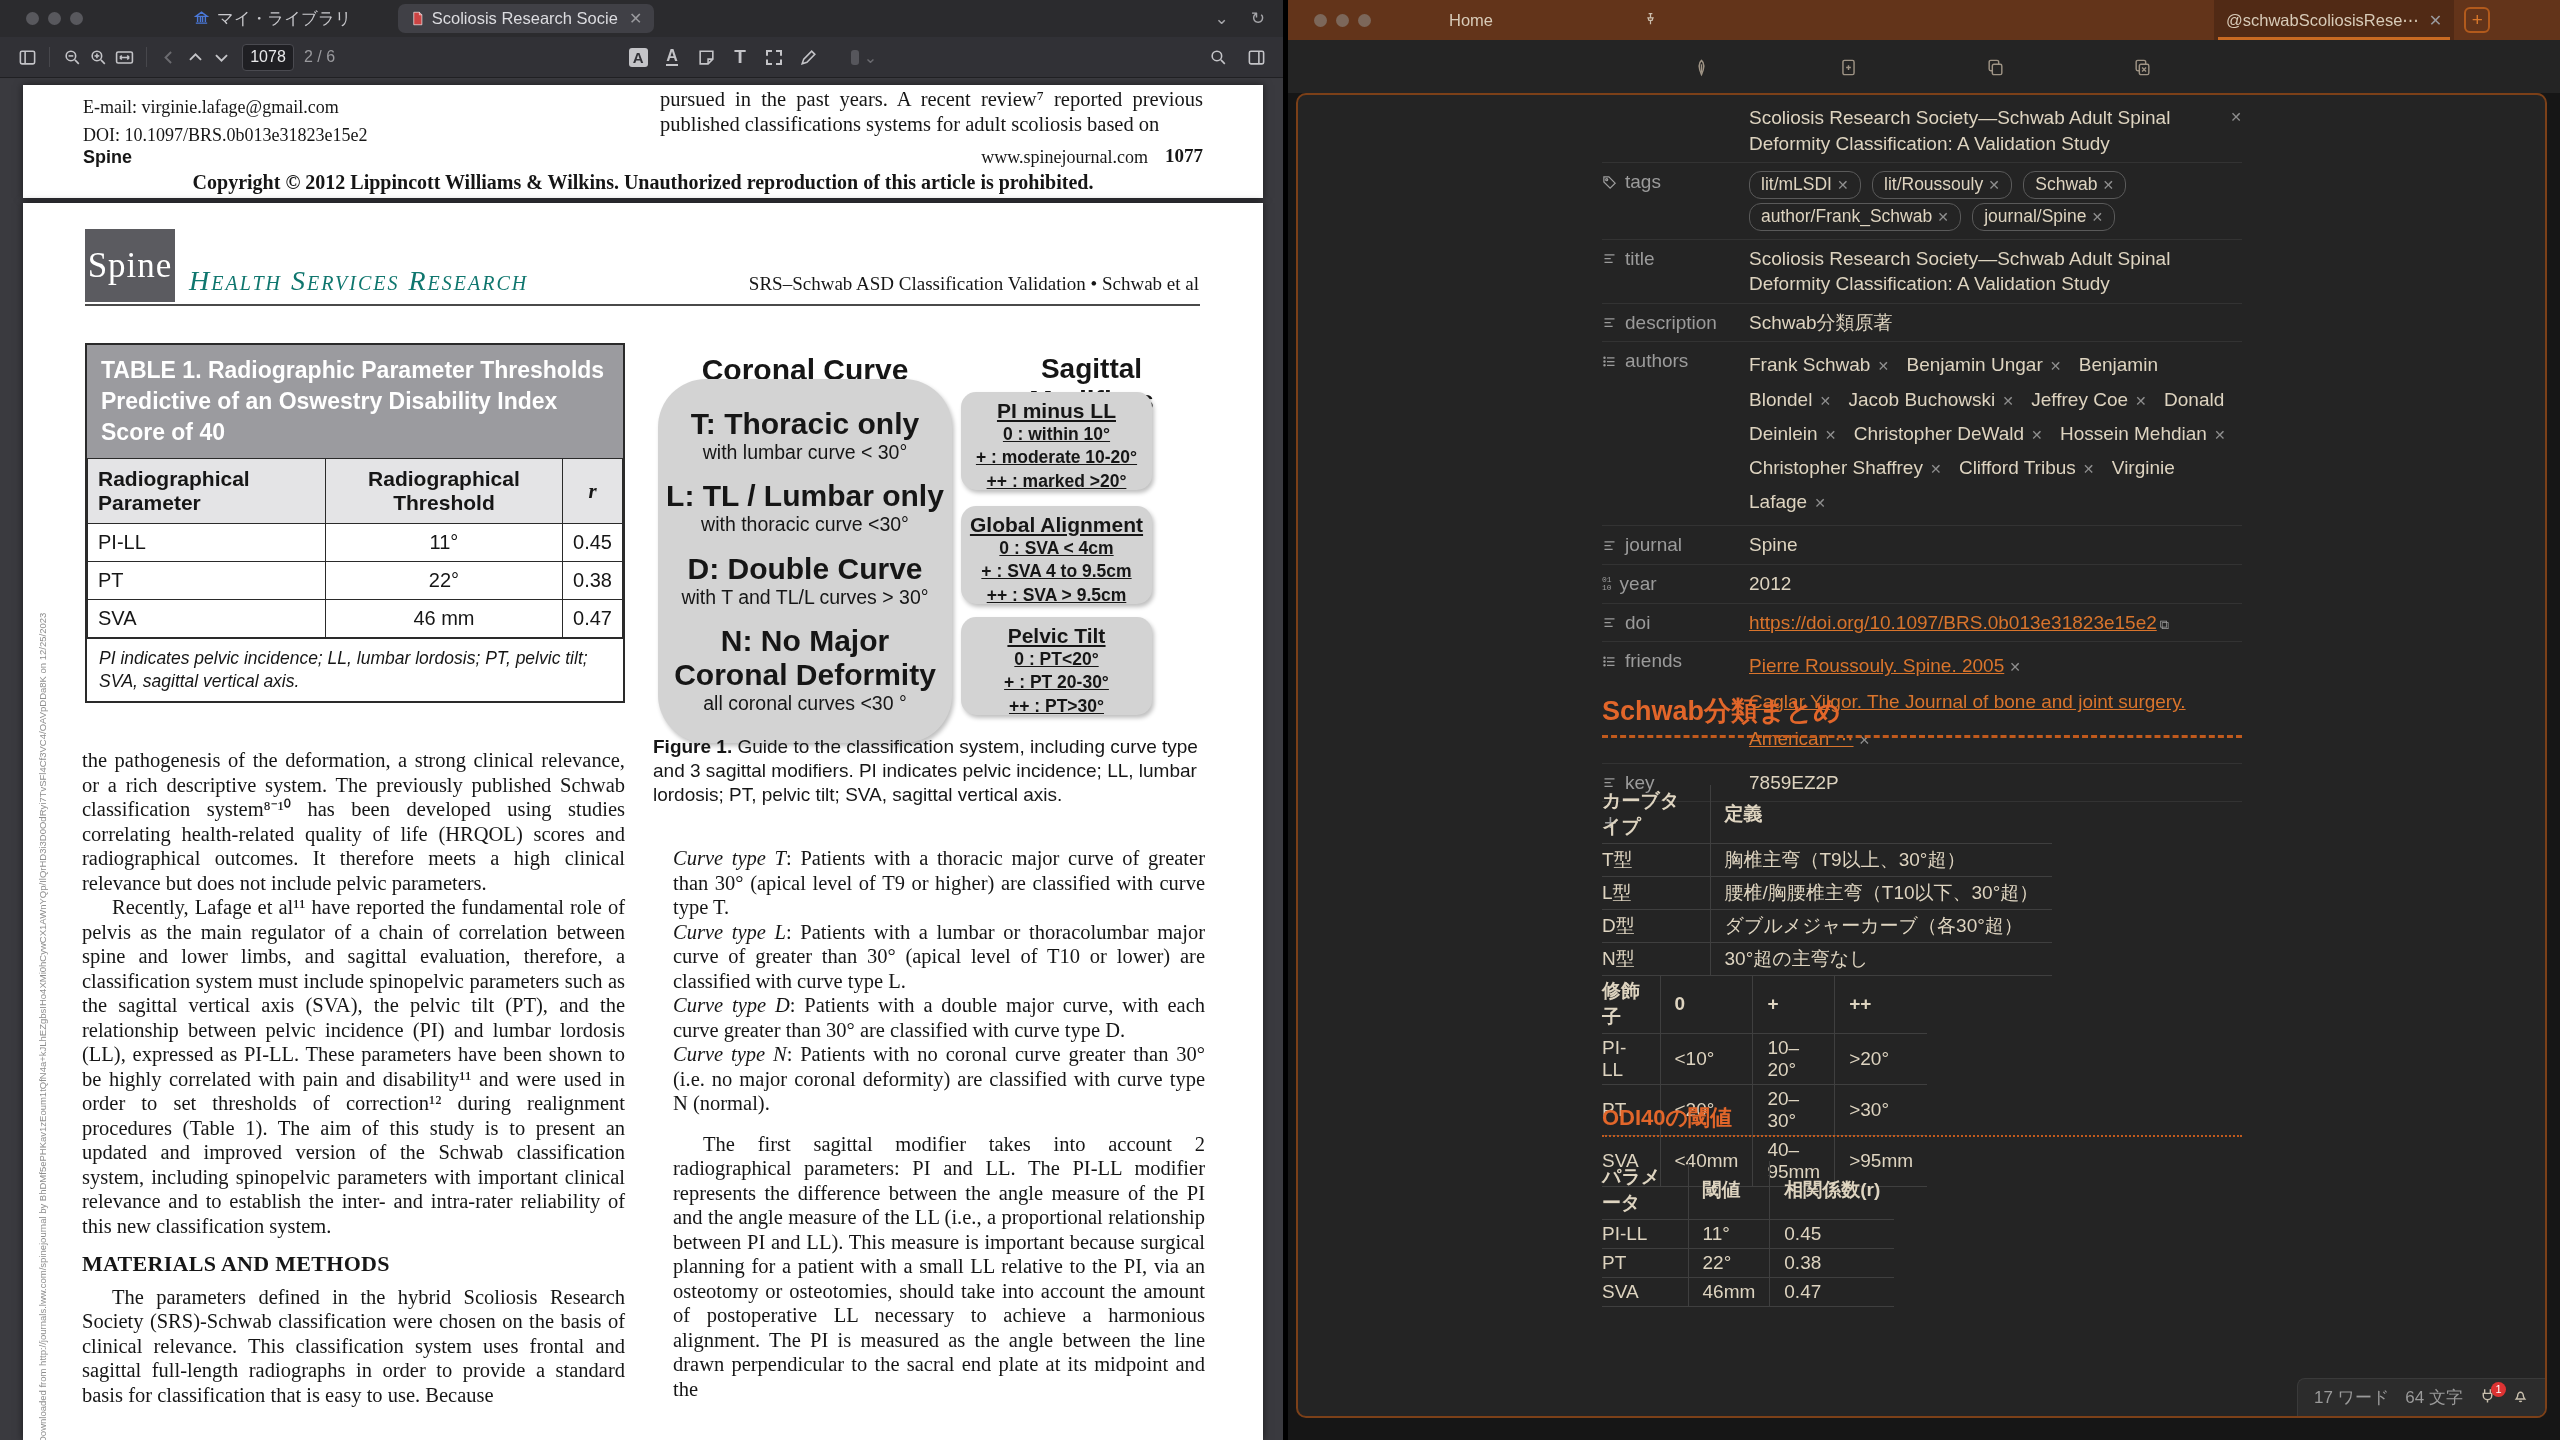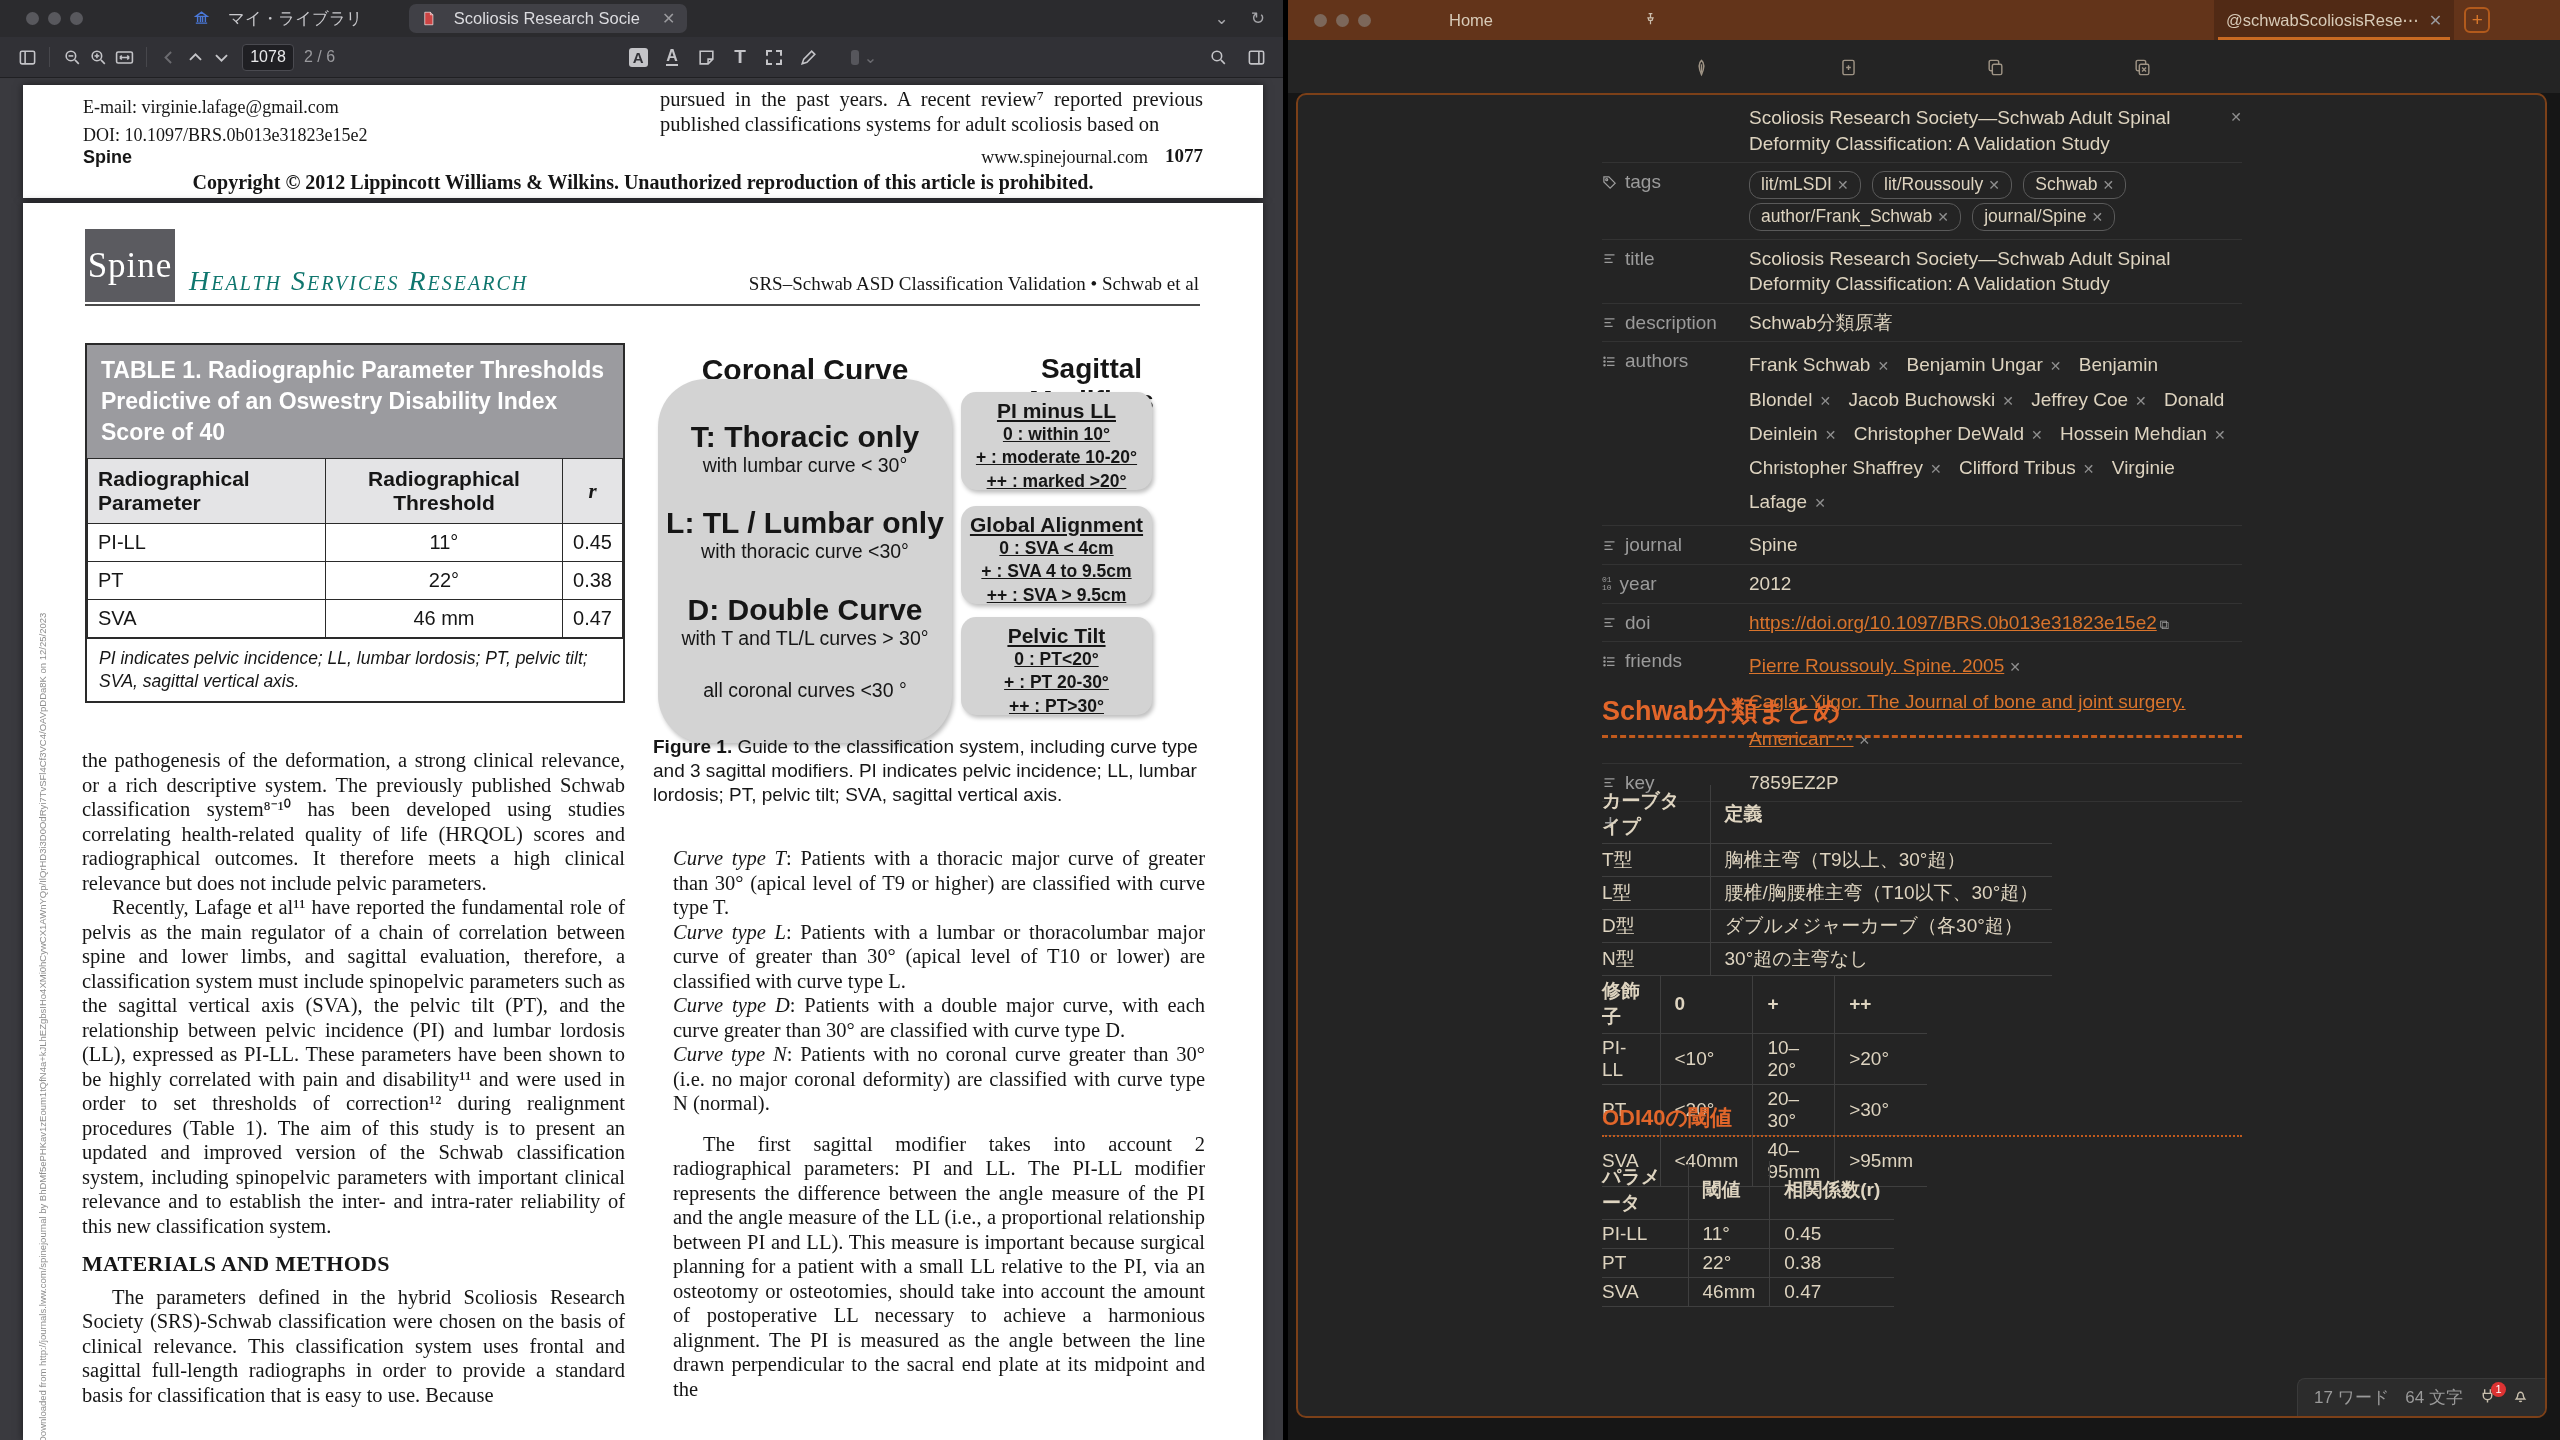--- a/index.html
+++ b/index.html
@@ -6,21 +6,21 @@
   html,body { width:2560px; height:1440px; background:#000; overflow:hidden;
               font-family:"Liberation Sans", sans-serif; }
   .abs { position:absolute; }
 
   
   .lw { left:0; top:0; width:1283px; height:1440px; background:#39393e; }
   .lw-titlebar { left:0; top:0; width:100%; height:37px; background:#2b2b2e;
                  display:flex; align-items:center; }
   .traffic { display:flex; gap:9px; margin-left:26px; }
   .tl { width:13px; height:13px; border-radius:50%; background:#58585d; }
-  .lw-tab { display:flex; align-items:center; gap:18px; color:#c9c9cd; font-size:16.5px; }
+  .lw-tab { display:flex; align-items:center; gap:7px; color:#c9c9cd; font-size:16.5px; }
   .lw-tab.lib { margin-left:110px; }
   .lw-tab.doc { margin-left:46px; background:#404046; border-radius:7px; height:29px;
                 padding:12px 12px; color:#dcdce0; }
   .tab-x { color:#9a9a9e; font-size:16px; margin-left:4px; cursor:default; }
   .lw-tb-right { margin-left:auto; margin-right:18px; display:flex; gap:22px; color:#a6a6aa; font-size:17px; }
   .lw-toolbar { left:0; top:37px; width:100%; height:41px; background:#313136;
                 border-bottom:1px solid #202023; display:flex; align-items:center; color:#c4c4c8; }
   .ticon { width:26px; height:26px; display:flex; align-items:center; justify-content:center; border-radius:5px; }
   .ticon svg { width:19px; height:19px; }
   .dim { color:#6b6b70; }
@@ -301,20 +301,21 @@
           </div>
         <div>
             <div class="ct-l">L:  TL / Lumbar only</div>
             <div class="ct-s">with thoracic curve &lt;30°</div>
           </div>
         <div>
             <div class="ct-l">D: Double Curve</div>
             <div class="ct-s">with T and TL/L curves &gt; 30°</div>
           </div>
         <div>
+            <div class="ct-l">N: No Major Coronal Deformity</div>
             <div class="ct-s">all coronal curves &lt;30 °</div>
           </div>
       </div>
 
       <div class="abs graybox modbox" style="top:189px">
         <div class="mod-t">PI minus LL</div>
         <div class="mod-l">0 : within 10°</div>
         <div class="mod-l">+ : moderate 10-20°</div>
         <div class="mod-l">++ : marked &gt;20°</div>
       </div>

